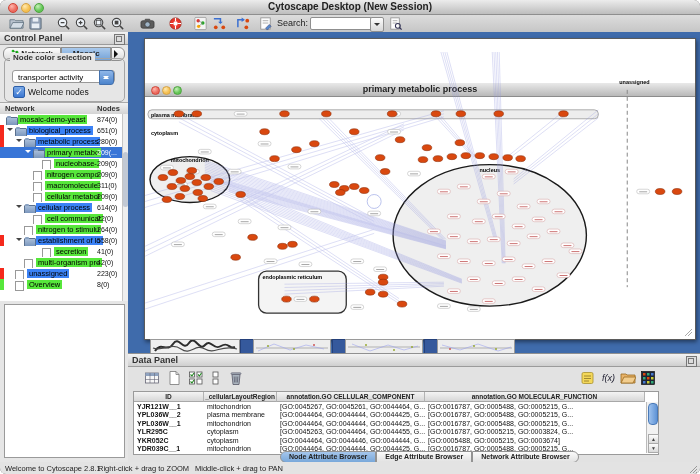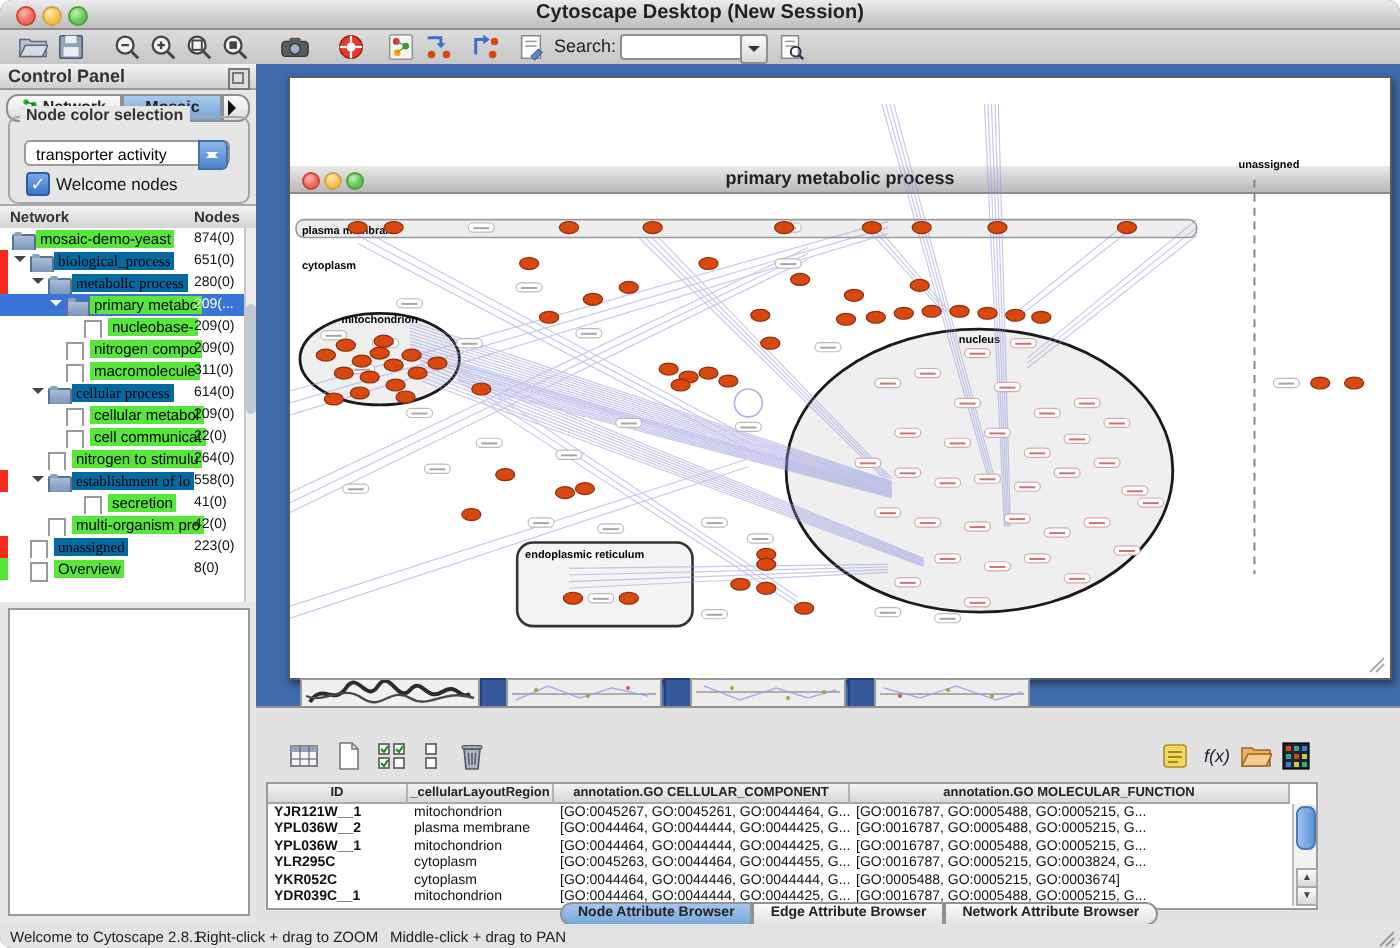--- a/index.html
+++ b/index.html
@@ -53,21 +53,21 @@
   .trow.sel{background:#3875d7;}
   .strip{position:absolute;left:0;top:0;width:4px;height:11px;}
   .tri{position:absolute;top:3px;width:0;height:0;border:3.5px solid transparent;border-top-color:#444;}
   .sel .tri{border-top-color:#fff;}
   .fldr{position:absolute;top:2.5px;width:10px;height:7px;background:linear-gradient(#a8bdd8,#7b97bd);
         border:0.5px solid #5a708e;border-radius:1px;}
   .fldr:before{content:"";position:absolute;left:0;top:-2px;width:4px;height:2px;background:#8aa2c2;border-radius:1px 1px 0 0;}
   .file{position:absolute;top:1.5px;width:7px;height:8.5px;background:#fff;border:0.5px solid #999;}
   .tlabel{position:absolute;top:1px;font-size:7.5px;line-height:9px;color:#000;padding:0 2px;white-space:nowrap;}
   .bg-g{background:#57e73b;}
-  .bg-r{background:#0369a1;font-family:Liberation Serif, serif;}
+  .bg-r{background:#3b82f6;}
   .tcount{position:absolute;left:97px;top:1.5px;font-size:7px;color:#111;}
   .sel .tcount{color:#fff;}
   #treescroll{left:122px;top:82px;width:6px;height:187px;background:#eee;border-left:1px solid #c5c5c5;}
   #treethumb{left:122.5px;top:120px;width:5px;height:55px;background:#c2c9d4;border-radius:3px;}
   #birdeye{left:4px;top:272px;width:119px;height:152px;background:#fff;border:1px solid #9a9a9a;}
   
   #desktop{left:128px;top:32px;width:572px;height:321px;background:#3f6bab;overflow:hidden;}
   #netframe{left:16px;top:6px;width:550px;height:300px;background:#fff;border:1px solid #5b5b5b;
             box-shadow:1px 2px 4px rgba(0,0,0,.45);}
   #nettitle{left:0;top:0;width:550px;height:13px;background:linear-gradient(#e9e9e9,#b9b9b9);
@@ -273,29 +273,29 @@
           <span class="file" style="left: 33px;"></span>
           <span class="tlabel bg-g" style="left: 45px;">nitrogen compo</span>
           <span class="tcount">209(0)</span>
         </div>
         <div class="trow">
           <span class="file" style="left: 33px;"></span>
           <span class="tlabel bg-g" style="left: 45px;">macromolecule</span>
           <span class="tcount">311(0)</span>
         </div>
         <div class="trow">
+          <span class="file" style="left: 33px;"></span>
+          <span class="tlabel bg-g" style="left: 45px;">cellular metabol</span>
+          <span class="tcount">209(0)</span>
+        </div>
+        <div class="trow">
           <span class="tri" style="left: 16px;"></span>
           <span class="fldr" style="left: 24px;"></span>
           <span class="tlabel bg-r" style="left: 36px;">cellular process</span>
           <span class="tcount">614(0)</span>
-        </div>
-        <div class="trow">
-          <span class="file" style="left: 33px;"></span>
-          <span class="tlabel bg-g" style="left: 45px;">cellular metabol</span>
-          <span class="tcount">209(0)</span>
         </div>
         <div class="trow">
           <span class="file" style="left: 33px;"></span>
           <span class="tlabel bg-g" style="left: 45px;">cell communicat</span>
           <span class="tcount">22(0)</span>
         </div>
         <div class="trow">
           <span class="file" style="left: 24px;"></span>
           <span class="tlabel bg-g" style="left: 36px;">nitrogen to stimulu</span>
           <span class="tcount">264(0)</span>
@@ -660,20 +660,24 @@
               <polyline points="4,4 22,9 40,3 60,10 73,6" fill="none" stroke="#99a0ee" stroke-width="0.7" opacity="0.8"></polyline>
               <circle cx="12" cy="8" r="1" fill="#c55"></circle>
               <circle cx="36" cy="5" r="1" fill="#9a3"></circle>
               <circle cx="58" cy="8" r="1" fill="#9a3"></circle>
             </svg></span>
       </div>
     </div>
   </div>
 
   <div id="dpanel" class="abs">
+    <div class="phead" style="top:0">
+      <span>Data Panel</span>
+      <span class="floatic"></span>
+    </div>
     <div id="dtoolbar" class="abs">
       <span class="dbtn" style="left:16px"><svg viewBox="0 0 16 16">
             <rect x="1.5" y="3" width="13" height="10" fill="#f6f6f6" stroke="#667" stroke-width="0.8"></rect>
             <rect x="1.5" y="3" width="13" height="3" fill="#8fa3c0"></rect>
             <line x1="6" y1="3" x2="6" y2="13" stroke="#667" stroke-width="0.6"></line>
             <line x1="10.5" y1="3" x2="10.5" y2="13" stroke="#667" stroke-width="0.6"></line>
             <line x1="1.5" y1="9.5" x2="14.5" y2="9.5" stroke="#667" stroke-width="0.6"></line>
           </svg></span>
       <span class="dbtn" style="left:38px"><svg viewBox="0 0 16 16">
             <path d="M4 1.5h6l3 3V14.5H4z" fill="#fff" stroke="#777" stroke-width="0.8"></path>

